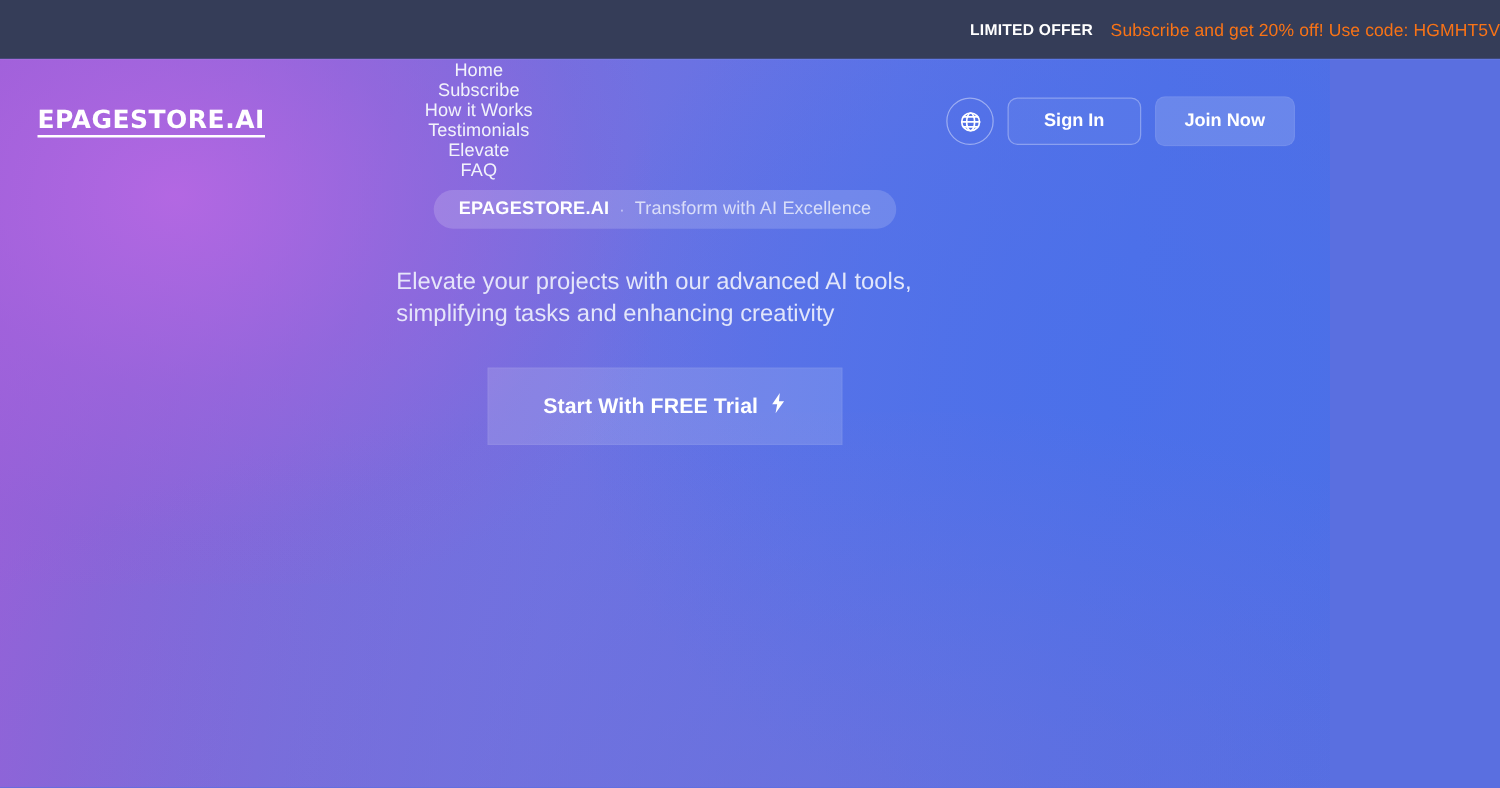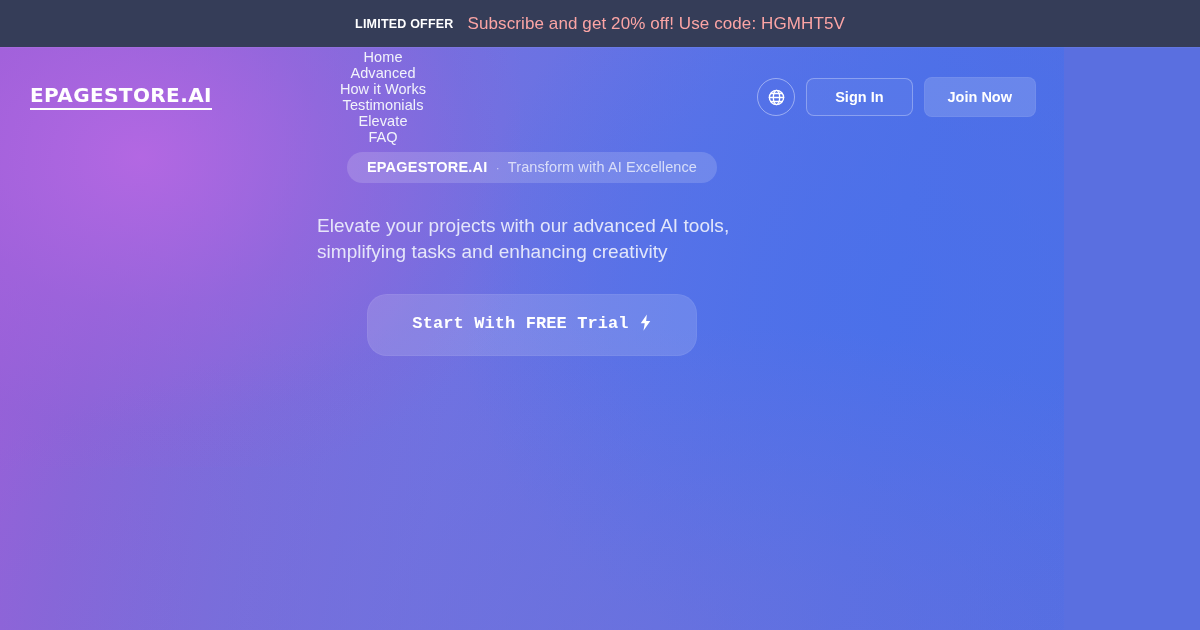--- a/index.html
+++ b/index.html
@@ -21,34 +21,34 @@
 
   
   .banner {
     position: relative;
     z-index: 5;
     height: 47px;
     width: 100%;
     background: #353d58;
     display: flex;
     align-items: center;
-    justify-content: center;
+    justify-content: flex-end;
     gap: 14px;
     box-shadow: 0 1px 0 rgba(255,255,255,0.05);
   }
   .banner-label {
     font-size: 12.5px;
     font-weight: bold;
     color: #ffffff;
     letter-spacing: 0.2px;
   }
   .banner-text {
-    font-size: 17px;
+    font-size: 14px;
     font-weight: 400;
-    color: #fca5a5;
+    color: #f97316;
     letter-spacing: 0.1px;
   }
 
   
   .hero {
     position: relative;
     width: 1064px;
     height: 583px;
     overflow: hidden;
     background:
@@ -234,28 +234,27 @@
     width: 430px;
     font-size: 19px;
     line-height: 1.35;
     color: rgba(238,240,252,0.92);
     letter-spacing: 0.05px;
   }
 
   .cta {
     margin-top: 30px;
     display: inline-flex;
-    align-items: flex-start;
+    align-items: center;
     gap: 10px;
     background: rgba(255,255,255,0.145);
-    border-radius: 20px;
+    border-radius: 0;
     padding: 19px 44px;
     cursor: pointer;
     border: 1px solid rgba(255,255,255,0.05);
-    font-family: Liberation Mono, monospace;
   }
   .cta-label {
     font-size: 17px;
     font-weight: bold;
     color: #ffffff;
     letter-spacing: 0.1px;
     white-space: nowrap;
   }
 </style>
 </head>
@@ -271,21 +270,21 @@
   <div class="hero">
     <div class="glow-purple"></div>
     <div class="glow-blue"></div>
     <div class="glow-bottom"></div>
 
     <div class="nav">
       <div class="logo">EPAGESTORE.AI</div>
 
       <div class="nav-links">
         <div class="nav-link">Home</div>
-        <div class="nav-link">Advanced</div>
+        <div class="nav-link">Subscribe</div>
         <div class="nav-link">How it Works</div>
         <div class="nav-link">Testimonials</div>
         <div class="nav-link">Elevate</div>
         <div class="nav-link">FAQ</div>
       </div>
 
       <div class="nav-right">
         <div class="globe-btn">
           <span>
             <svg width="19" height="19" viewBox="0 0 24 24" fill="none" stroke="#ffffff" stroke-width="1.7" stroke-linecap="round">

